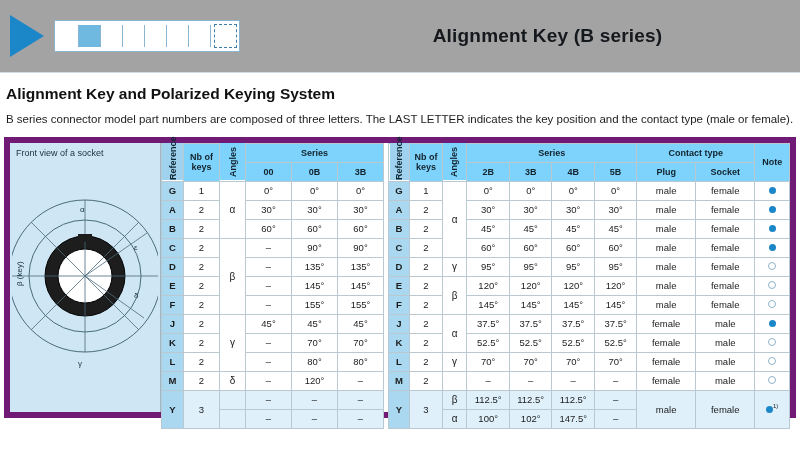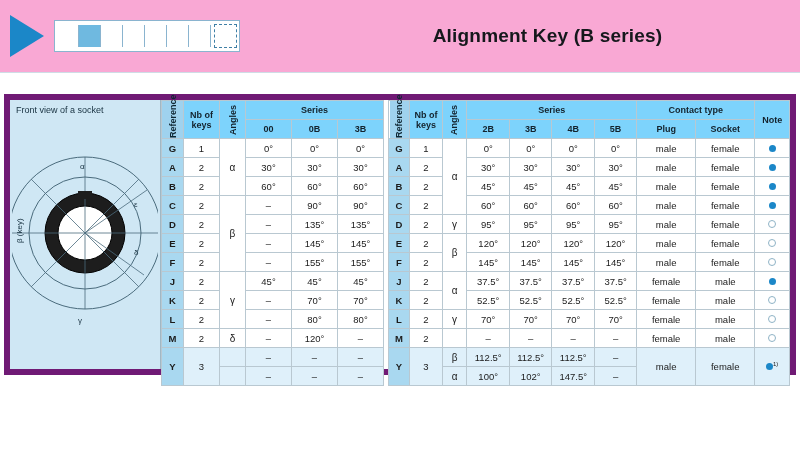--- a/index.html
+++ b/index.html
@@ -12,21 +12,21 @@
     background: #ffffff;
     font-family: "Liberation Sans", sans-serif;
     color: #1a1a1a;
     overflow: hidden;
   }
 
   
   .banner {
     position: relative;
     height: 72px;
-    background: #f9a8d4;
+    background: #a3a3a3;
     border-bottom: 1px solid #cfdde6;
     display: flex;
     align-items: center;
   }
   .banner-left {
     display: flex;
     align-items: center;
     padding-left: 10px;
     width: 345px;
   }
@@ -181,20 +181,22 @@
       <div class="seg"></div>
       <div class="seg"></div>
       <div class="seg"></div>
       <div class="seg last"></div>
     </div>
   </div>
   <div class="banner-title">Alignment Key (B series)</div>
 </div>
 
 <div class="intro">
+  <h1>Alignment Key and Polarized Keying System</h1>
+  <p>B series connector model part numbers are composed of three letters. The LAST LETTER indicates the key position and the contact type (male or female).</p>
 </div>
 
 <div class="table-wrap">
 
   <div class="socket-panel">
     <div class="socket-caption">Front view of a socket</div>
     <svg class="socket-svg" width="146" height="250" viewBox="0 0 146 250">
       <circle cx="73" cy="118" r="76" fill="none" stroke="#4a6b7c" stroke-width="1"></circle>
       <circle cx="73" cy="118" r="56" fill="none" stroke="#4a6b7c" stroke-width="1"></circle>
       <circle cx="73" cy="118" r="40" fill="#1d1d1d" stroke="#000" stroke-width="1"></circle>

